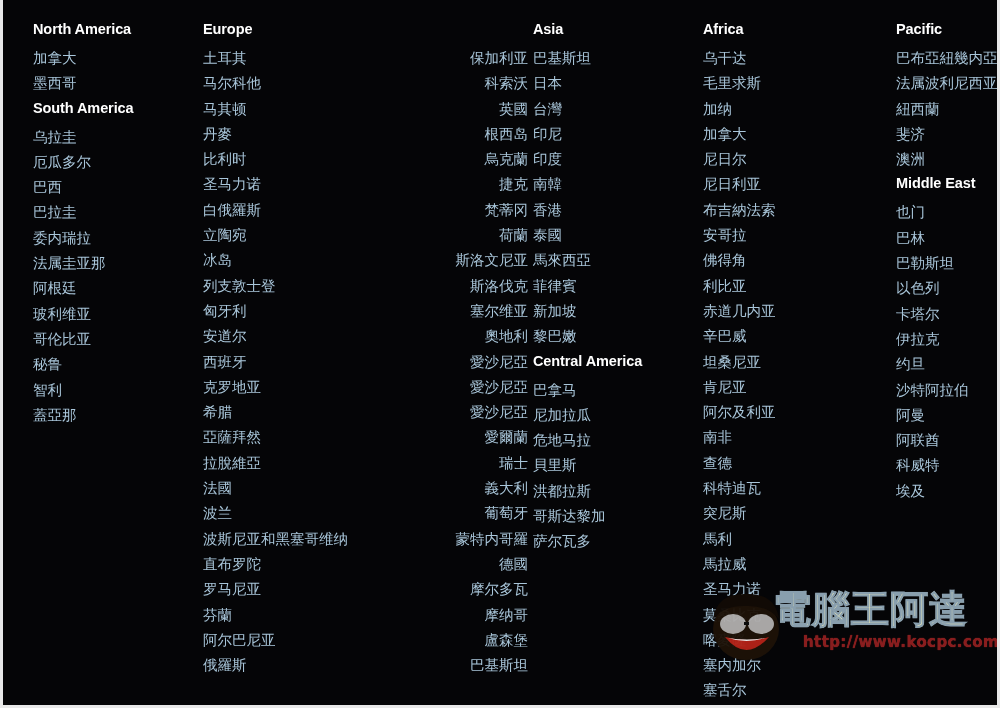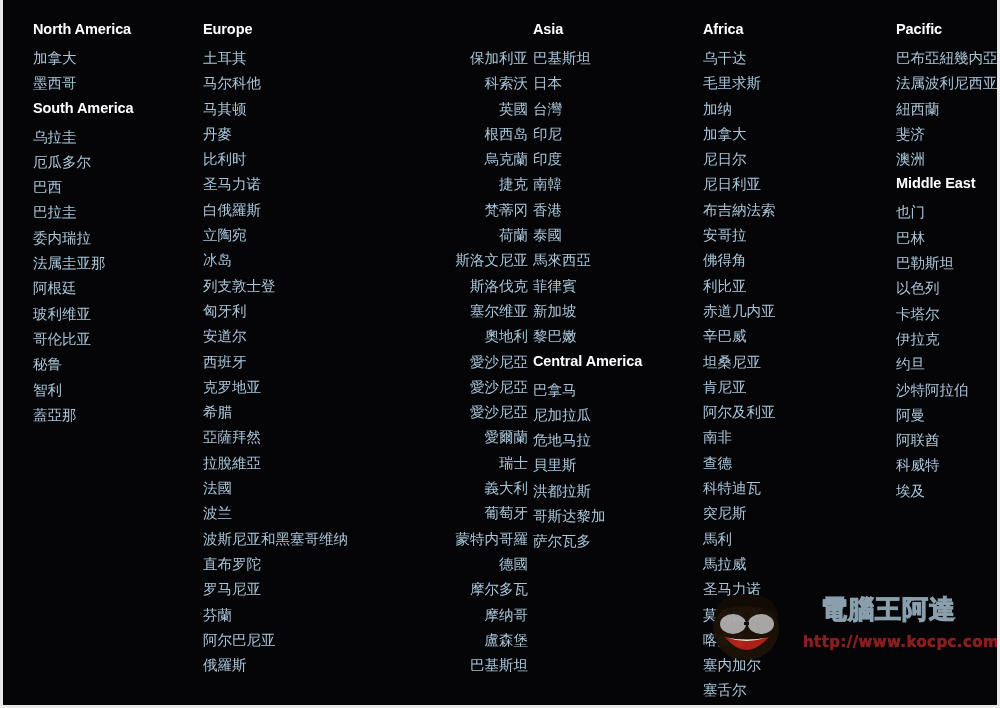--- a/index.html
+++ b/index.html
@@ -80,28 +80,27 @@
     bottom: 2px;
     width: 78px;
     height: 70px;
   }
   .wm-text {
     position: absolute;
     left: 66px;
     top: 2px;
     font-family: "DejaVu Sans", "Liberation Sans", sans-serif;
     font-weight: bold;
-    font-size: 26px;
+    font-size: 38px;
     line-height: 44px;
     letter-spacing: 1px;
     color: #fef9c3;
     -webkit-text-stroke: 1px #8fa6b5;
     text-shadow: 0 0 1px #7d929f;
     white-space: nowrap;
-    margin-left: 48px;
   }
   .wm-url {
     position: absolute;
     left: 96px;
     top: 48px;
     font-family: "DejaVu Sans", "Liberation Sans", sans-serif;
     font-weight: bold;
     font-size: 15px;
     letter-spacing: 0.4px;
     color: #8e1f1f;

